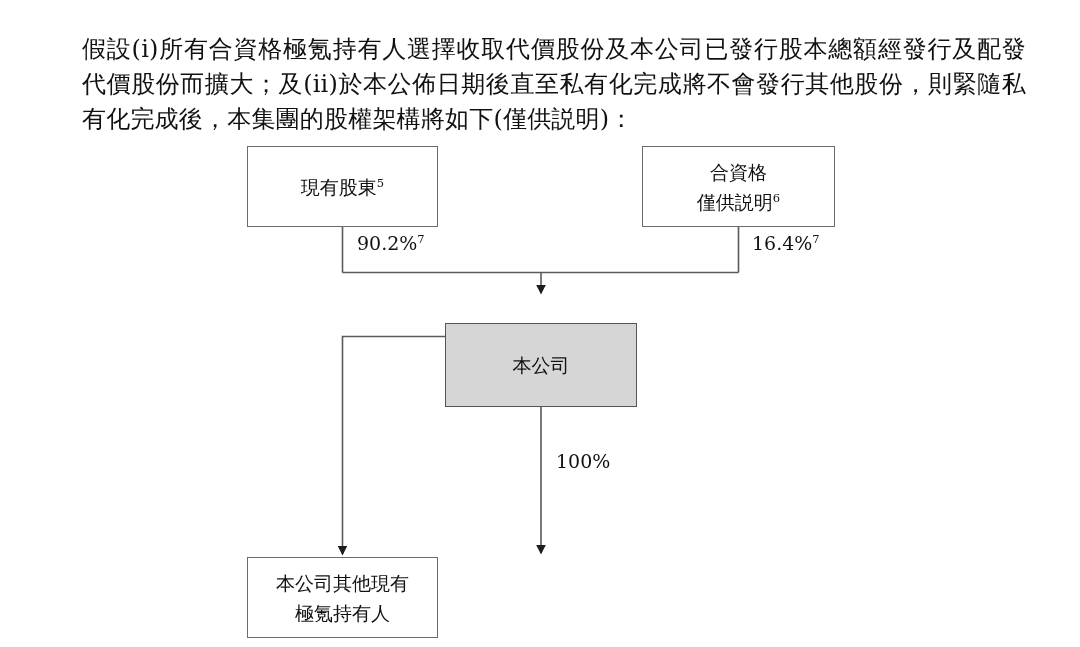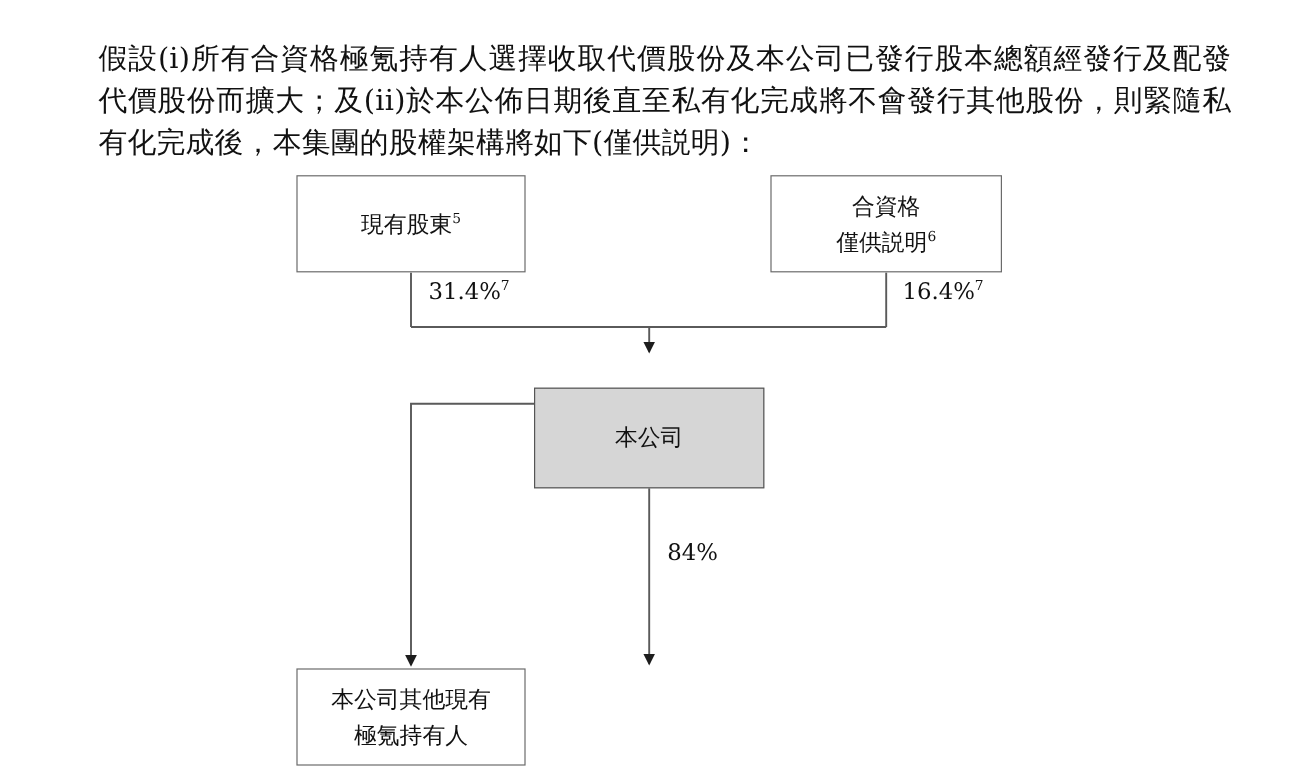--- a/index.html
+++ b/index.html
@@ -134,19 +134,19 @@
 
   <div class="node filled" id="node-company">
     <span class="label">本公司</span>
   </div>
 
   <div class="node" id="node-other-subsidiaries">
     <span class="label"><span>本公司其他現有</span><br><span>極氪持有人</span></span>
   </div>
 
 
-  <div class="edge-label" id="edge-label-left"><span>31.4%</span><sup>7</sup></div>
+  <div class="edge-label" id="edge-label-left"><span>90.2%</span><sup>7</sup></div>
 
   <div class="edge-label" id="edge-label-right"><span>16.4%</span><sup>7</sup></div>
 
-  <div class="edge-label" id="edge-label-bottom"><span>84%</span></div>
+  <div class="edge-label" id="edge-label-bottom"><span>100%</span></div>
 
 </div>
 
 </body></html>

